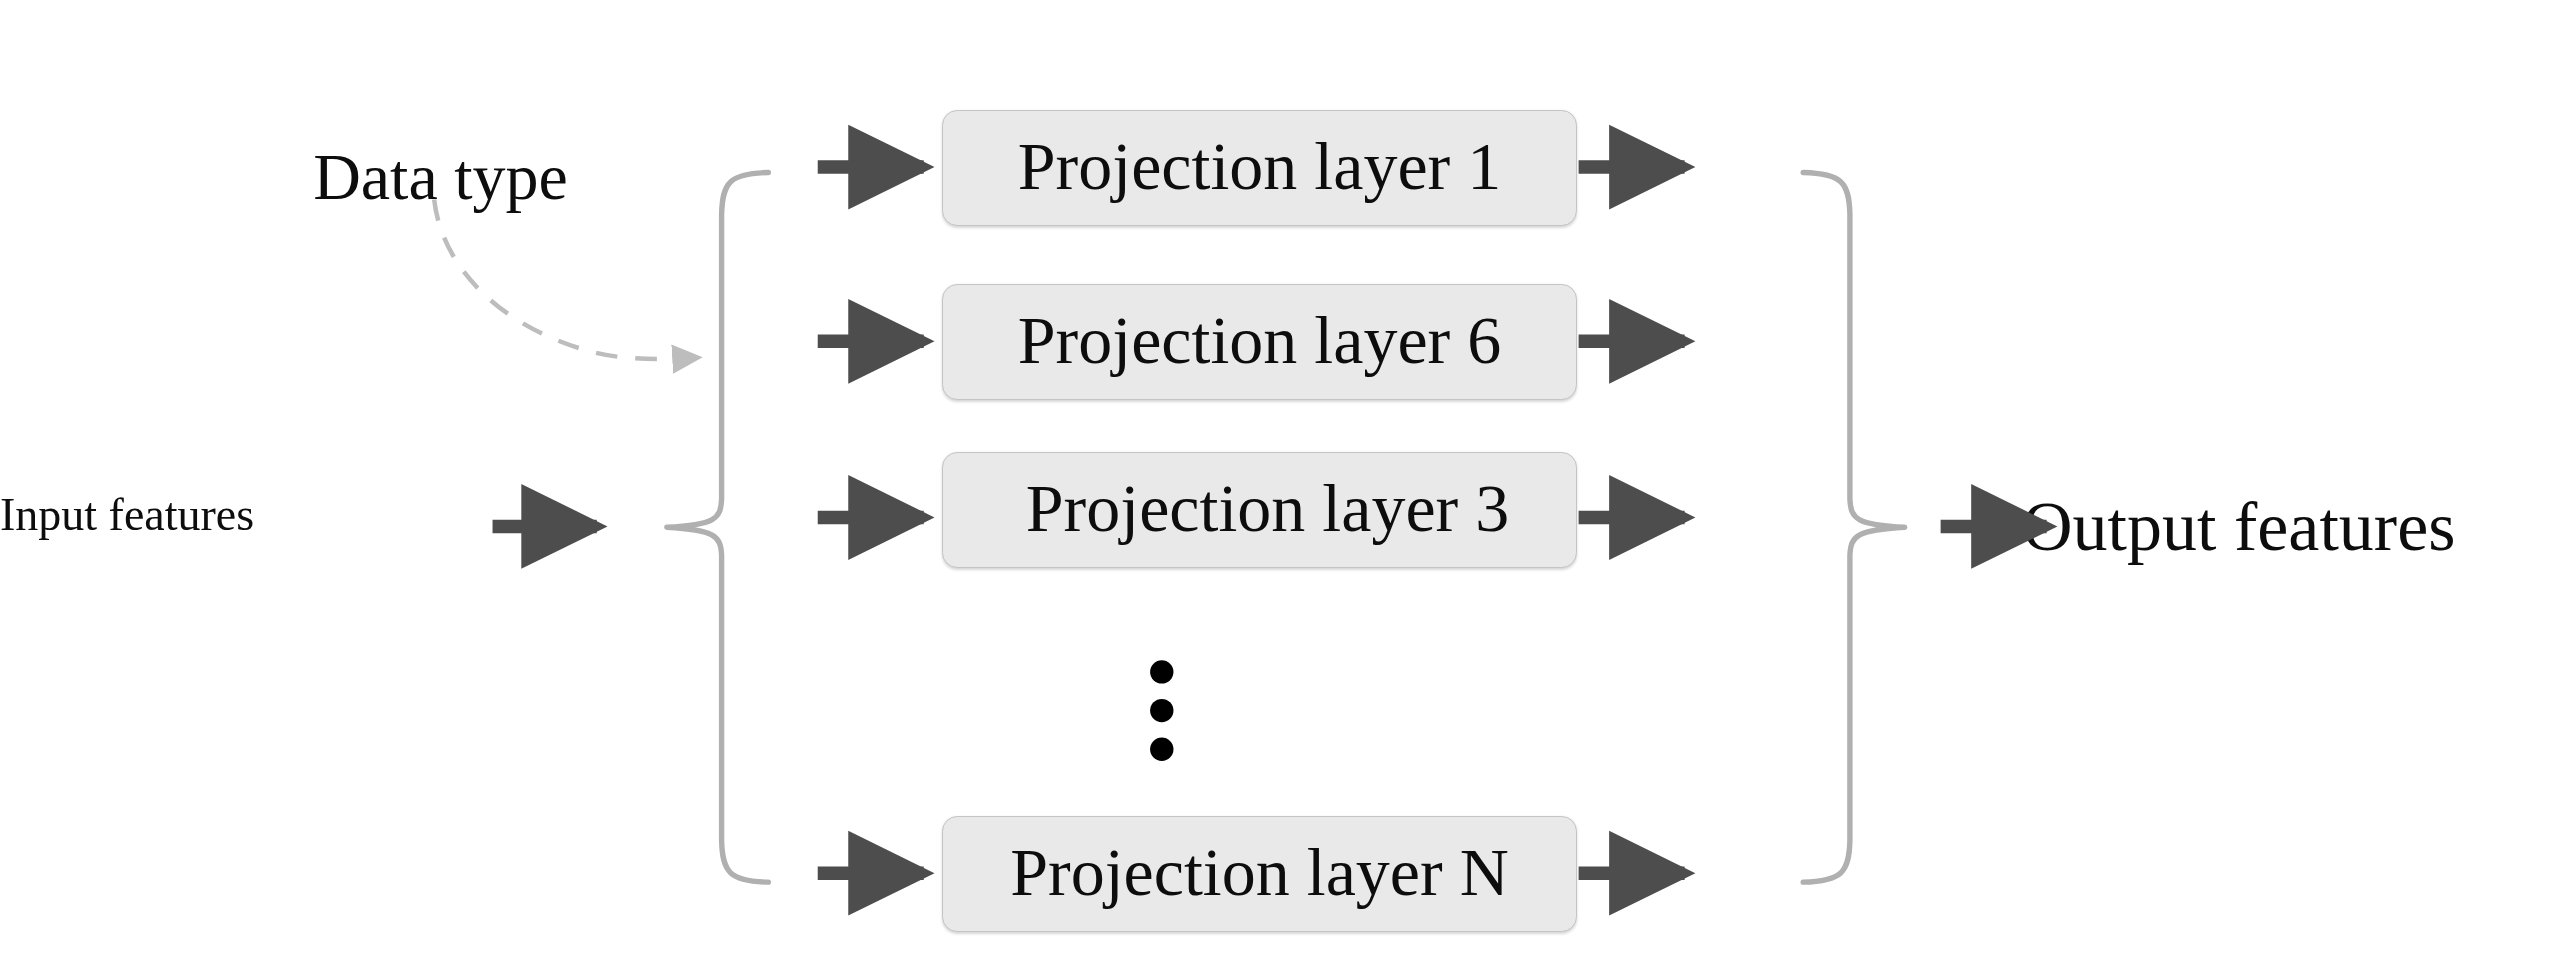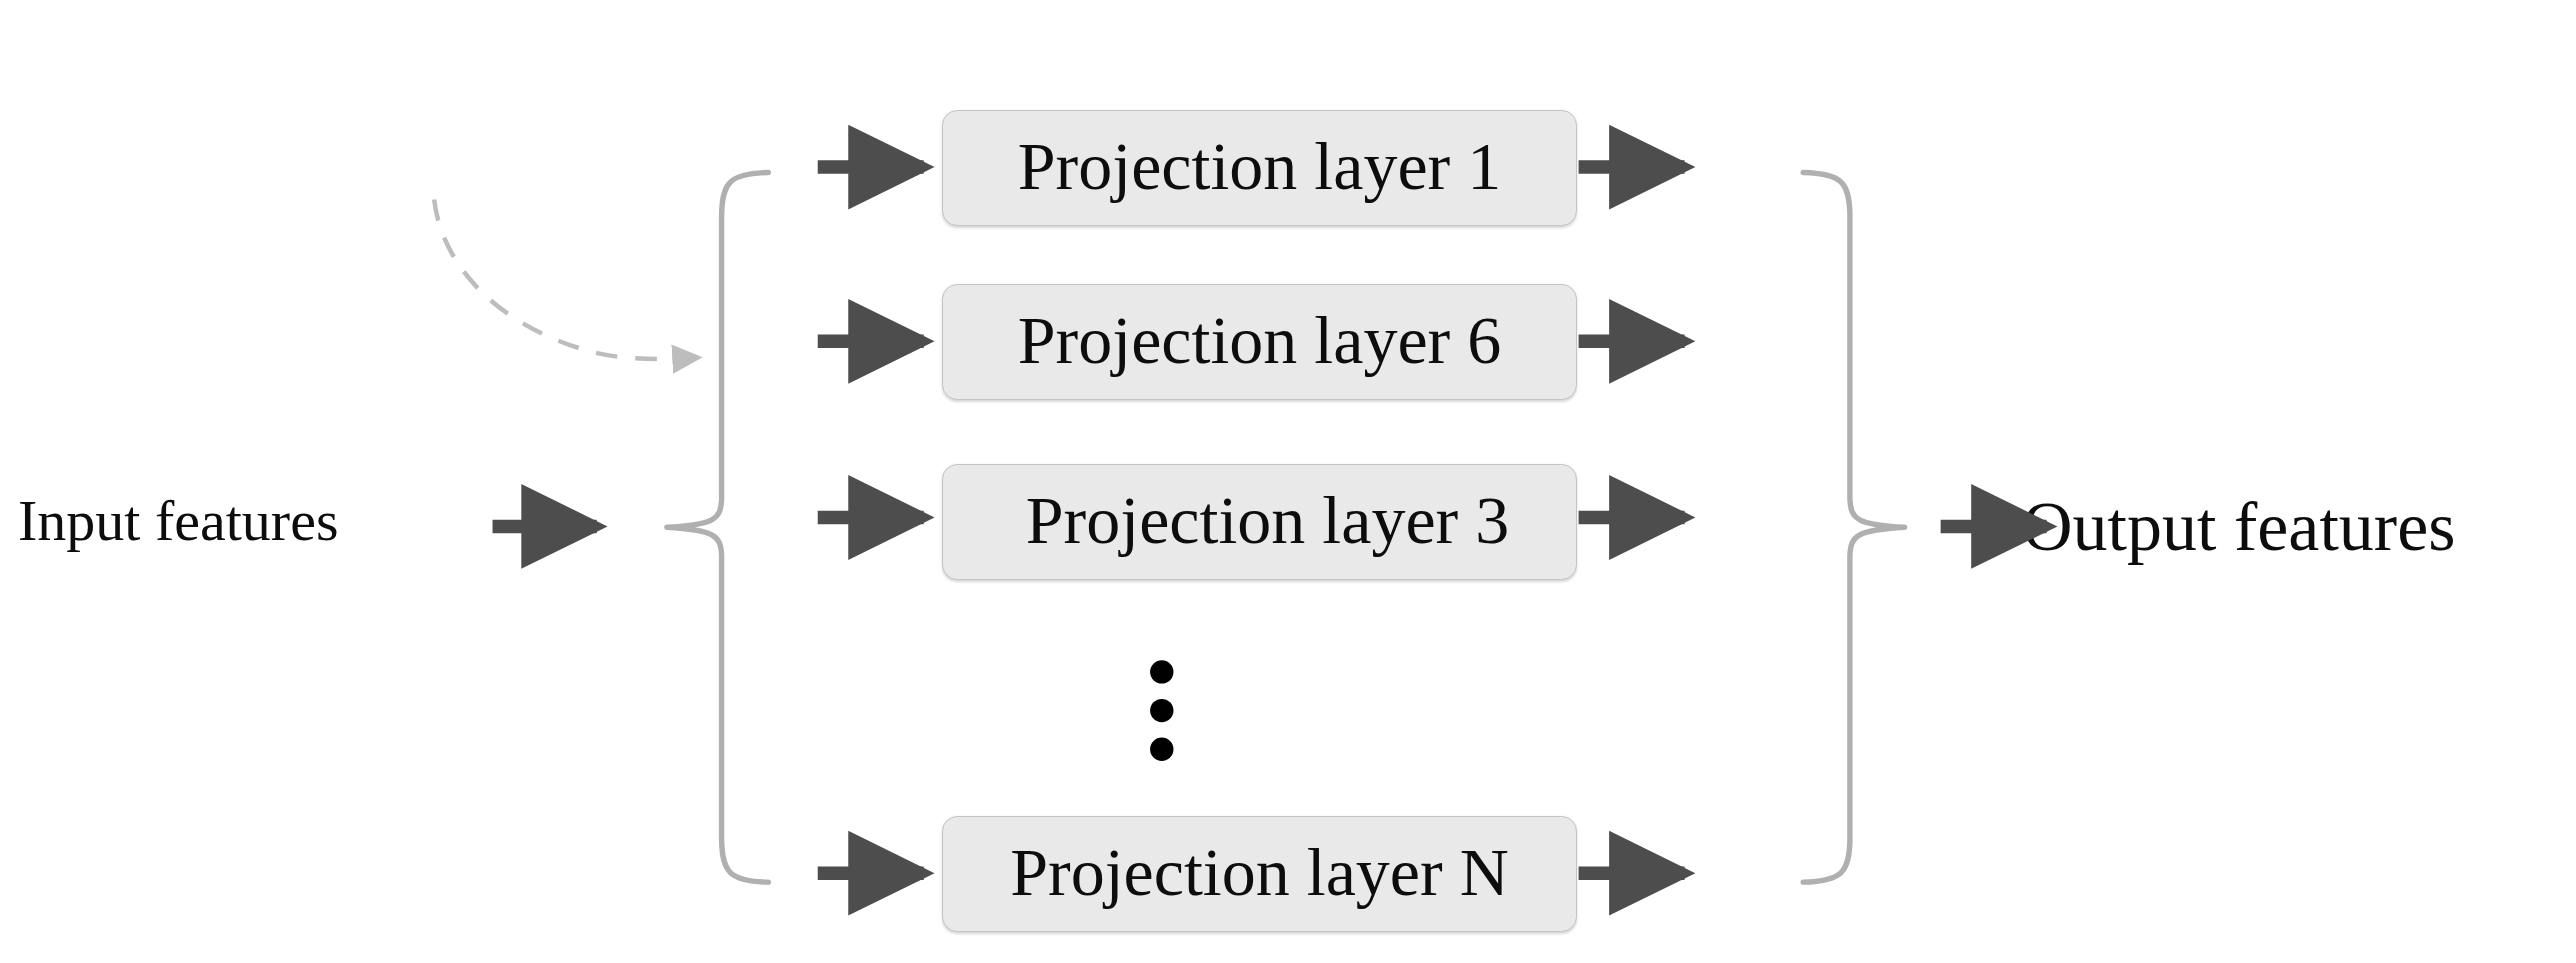--- a/index.html
+++ b/index.html
@@ -22,22 +22,22 @@
   #embedding-label{
     left:135px; top:5.4px; width:611px;
     text-align:center;
     font-size:66px;
   }
   #embedding-label .ln{display:block;}
 
   #input-label{
     left:0px; top:491px; width:485px;
     text-align:left;
-    padding-left:18px;
-    font-size:58px;
+    padding-left:0;
+    font-size:46px;
   }
 
   #output-label{
     left:2022px; top:491px; width:575px;
     text-align:left;
     font-size:70px;
   }
 
   
   .pbox{
@@ -59,34 +59,35 @@
     color:#0d0d0d;
     font-family:"Liberation Serif","DejaVu Serif",serif;
     white-space:nowrap;
     line-height:1;
     position:relative;
     top:-1.8px;
   }
 
   #pbox-1{top:110px;}
   #pbox-2{top:284px;}
-  #pbox-3{top:464px;padding-left:16px;}
+  #pbox-3{top:452px;padding-left:16px;}
   #pbox-4{top:816px;}
 
   
   #overlay{position:absolute;left:0;top:0;width:2576px;height:963px;}
 
   .dots-group circle{fill:#000000;}
 </style>
 </head>
 <body>
 
 <div id="canvas">
 
   <div class="label" id="embedding-label">
+    <span class="ln">Data type</span>
   </div>
 
   <div class="label" id="input-label">Input features</div>
 
   <div class="label" id="output-label">Output features</div>
 
   <div class="pbox" id="pbox-1">
     <span class="ptext">Projection layer 1</span>
   </div>
   <div class="pbox" id="pbox-2">

